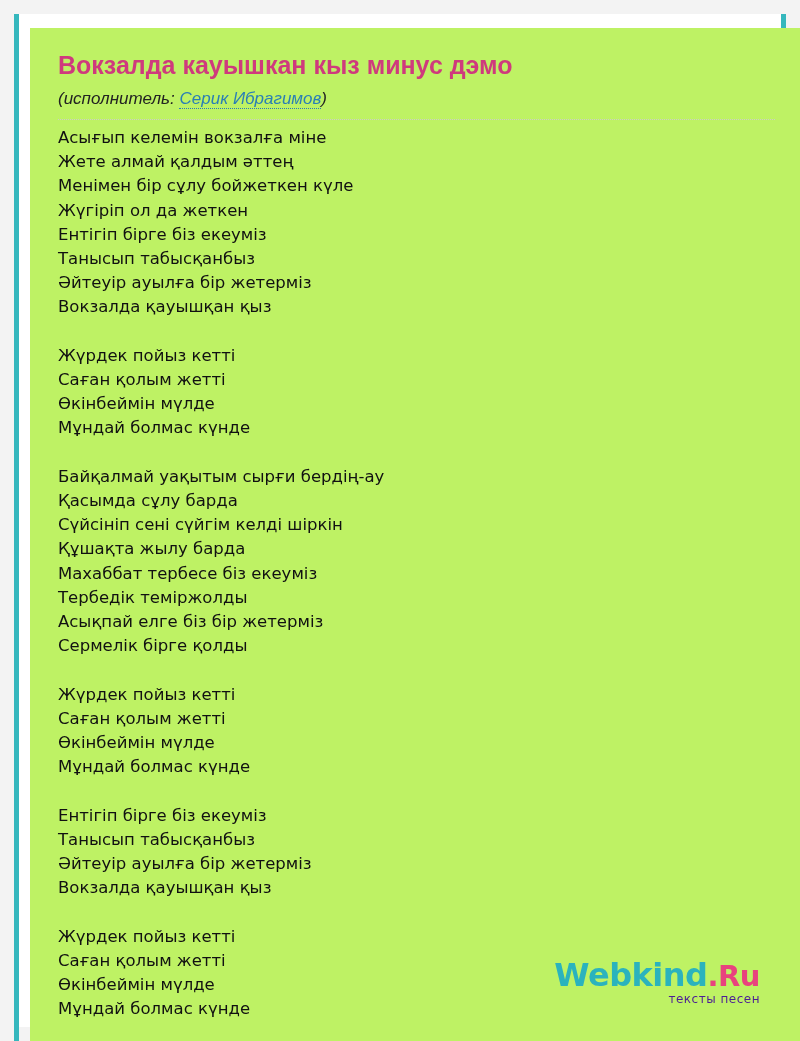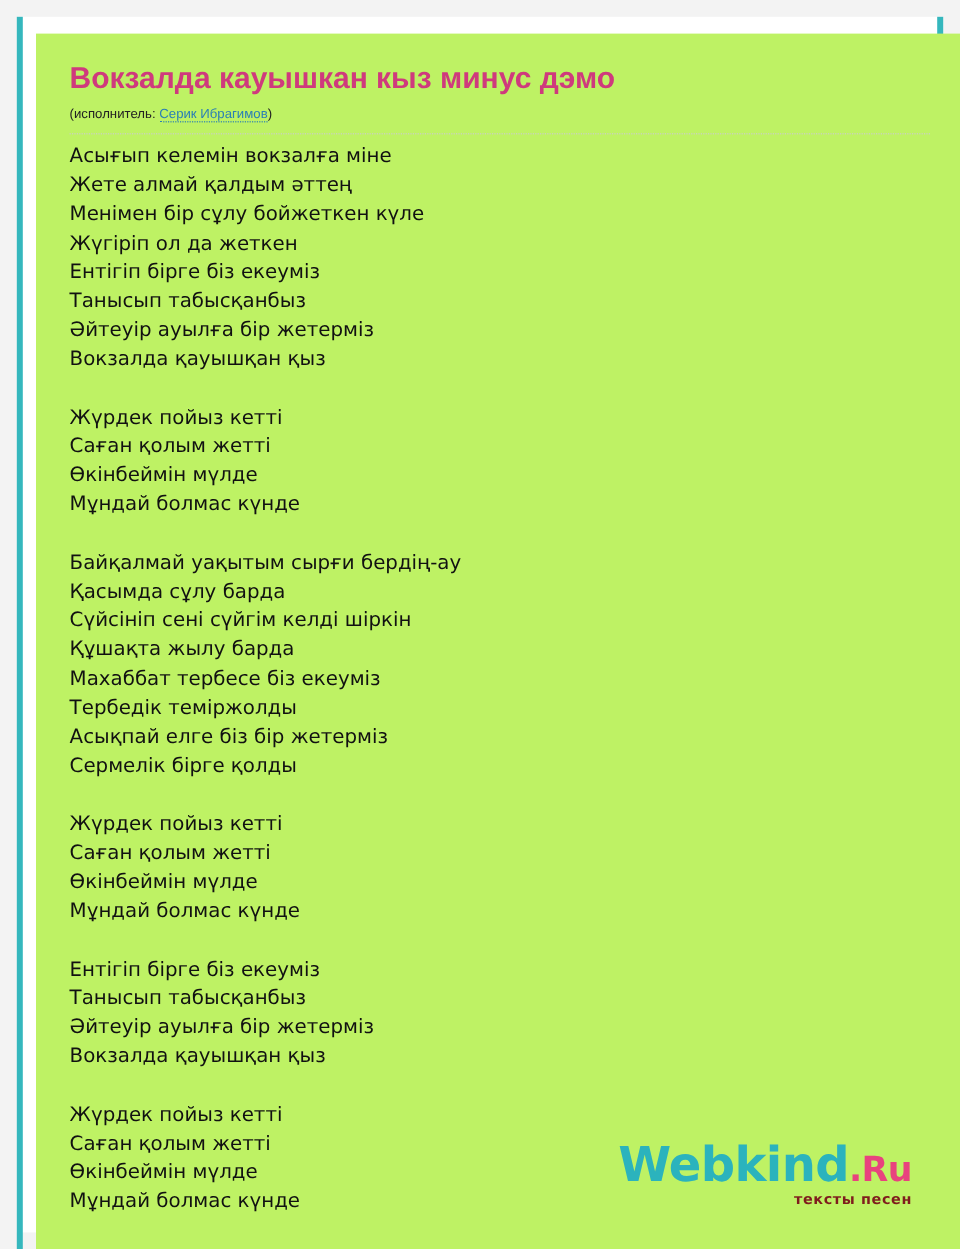--- a/index.html
+++ b/index.html
@@ -56,25 +56,26 @@
   h1.song-title {
     margin: 0;
     font-size: 25px;
     font-weight: bold;
     color: #cf3a7d;
     letter-spacing: 0px;
     line-height: 30px;
   }
   .performer-line {
     margin-top: 9px;
-    font-size: 11px;
+    font-size: 17px;
     color: #222222;
     padding-bottom: 10px;
     border-bottom: 1px dotted #cccccc;
     width: 717px;
+    font-style: italic;
   }
   .performer-line a {
     color: #2a7fb5;
     text-decoration: none;
     border-bottom: 1px dotted #2a7fb5;
   }
   .lyrics {
     margin-top: 6px;
     font-family: "DejaVu Sans", sans-serif;
     font-size: 16.5px;
@@ -84,39 +85,38 @@
   }
   .footer-logo {
     position: absolute;
     right: 26px;
     bottom: 22px;
     text-align: right;
     line-height: 1;
   }
   .logo-main {
     font-family: "DejaVu Sans", sans-serif;
-    font-size: 40px;
+    font-size: 32px;
     font-weight: bold;
     color: #2bb3bd;
     letter-spacing: -0.5px;
   }
   .logo-ru {
     font-family: "DejaVu Sans", sans-serif;
     font-size: 29px;
     font-weight: bold;
     color: #e8437e;
     letter-spacing: -0.5px;
   }
   .logo-sub {
     margin-top: 2px;
     font-family: "DejaVu Sans", sans-serif;
     font-size: 12px;
-    color: #7f1d1d;
+    color: #4c1d95;
     letter-spacing: 0.5px;
-    font-weight: bold;
   }
 </style>
 </head>
 <body>
 
 <div class="page">
   <div class="teal-bar-left"></div>
   <div class="teal-bar-right"></div>
 
   <div class="content">

